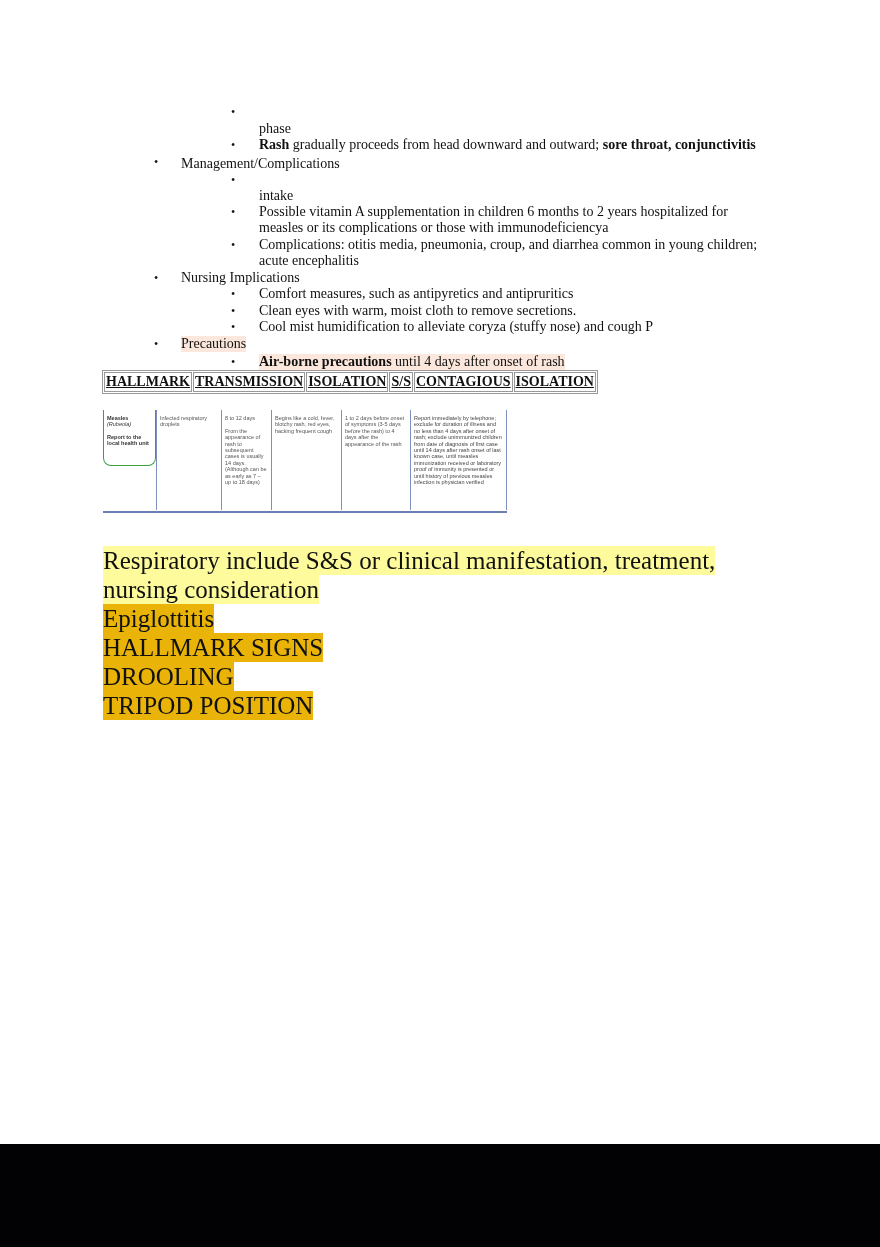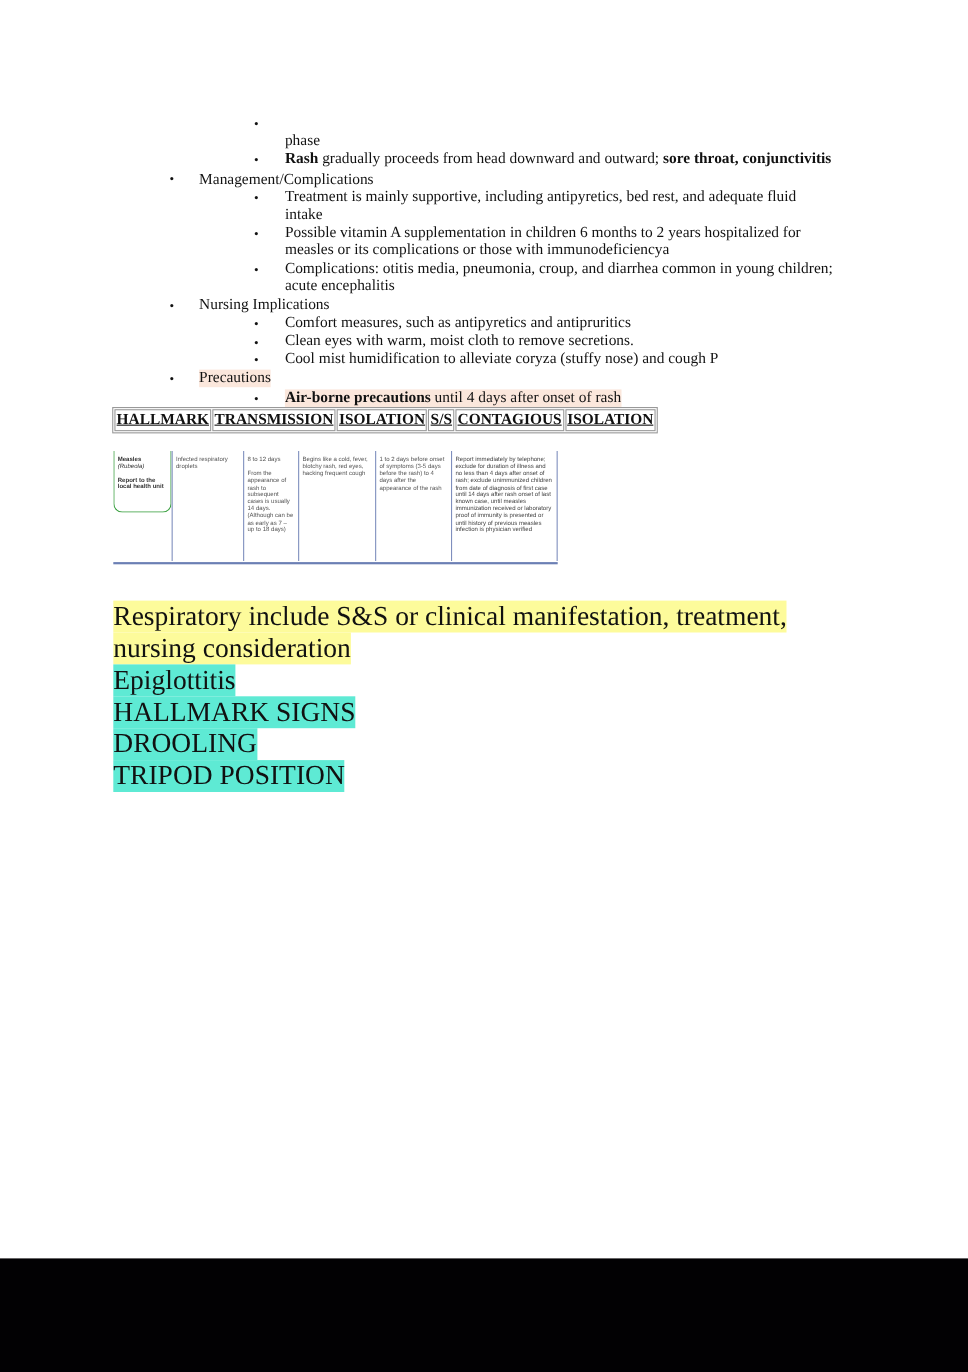--- a/index.html
+++ b/index.html
@@ -4,21 +4,21 @@
 <style>
   html, body { margin:0; padding:0; }
   body { width:880px; height:1247px; background:#fff; position:relative; overflow:hidden;
          font-family:"Liberation Serif", serif; color:#111; }
   .page { position:absolute; left:0; top:0; width:880px; height:1144px; background:#fff; }
   .footer-black { position:absolute; left:0; top:1144px; width:880px; height:103px; background:#020103; }
   .line { position:absolute; font-size:14px; line-height:16px; white-space:nowrap; }
   .bullet { position:absolute; font-size:12px; line-height:16px; }
   .hl-peach { background:#fbe7dc; }
   .hl-yellow { background:#fdfb9b; }
-  .hl-blue { background:#5eead4; }
+  .hl-blue { background:#eab308; }
   b { font-weight:bold; }
   table.hdr { position:absolute; left:102px; top:370px; border-collapse:separate; border-spacing:1px;
               border:1px solid #999; font-size:14px; font-weight:bold; }
   table.hdr td { border:1px solid #999; padding:0 1px; line-height:18px; text-decoration:underline; }
   .img-table { position:absolute; left:103px; top:410px; width:404px; height:101px; background:#fff;
                border-bottom:2px solid #6b7fb4; font-family:"Liberation Sans", sans-serif; font-size:5.5px;
                line-height:6.4px; color:#555; }
   .img-table .col { position:absolute; top:0; height:100px; border-right:1px solid #7f8fbe; padding:5px 3px; box-sizing:border-box; }
   .img-table .c0 { left:0; width:53px; border:1.5px solid #3aa040; border-top:none; border-radius:0 0 8px 8px; height:56px; color:#333; }
   .big { position:absolute; left:103px; font-size:25px; line-height:29px; white-space:nowrap;font-family:Liberation Serif, serif; }
@@ -31,21 +31,20 @@
   <span class="bullet" style="left:231px;top:104px">•</span>
   <span class="line" style="left:259px;top:121px">phase</span>
 
   <span class="bullet" style="left:231px;top:137px">•</span>
   <span class="line" style="left:259px;top:137px"><b>Rash</b><span> gradually proceeds from head downward and outward; </span><b>sore throat, conjunctivitis</b></span>
 
   <span class="bullet" style="left:154px;top:154px">•</span>
   <span class="line" style="left:181px;top:156px">Management/Complications</span>
 
   <span class="bullet" style="left:231px;top:172px">•</span>
-  <span class="line" style="left:259px;top:172px">Treatment is mainly supportive, including antipyretics, bed rest, and adequate fluid</span>
   <span class="line" style="left:259px;top:188px">intake</span>
 
   <span class="bullet" style="left:231px;top:204px">•</span>
   <span class="line" style="left:259px;top:204px">Possible vitamin A supplementation in children 6 months to 2 years hospitalized for</span>
   <span class="line" style="left:259px;top:220px">measles or its complications or those with immunodeficiencya</span>
 
   <span class="bullet" style="left:231px;top:237px">•</span>
   <span class="line" style="left:259px;top:237px">Complications: otitis media, pneumonia, croup, and diarrhea common in young children;</span>
   <span class="line" style="left:259px;top:253px">acute encephalitis</span>
 

